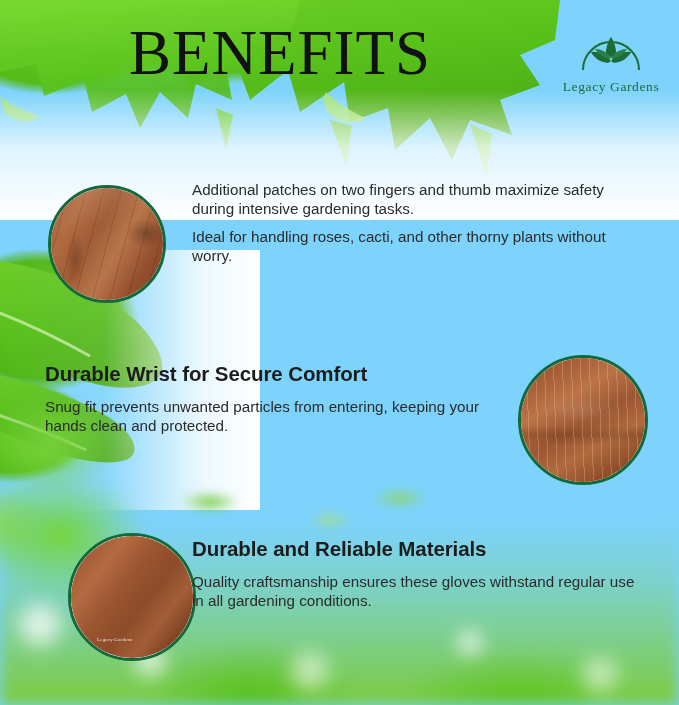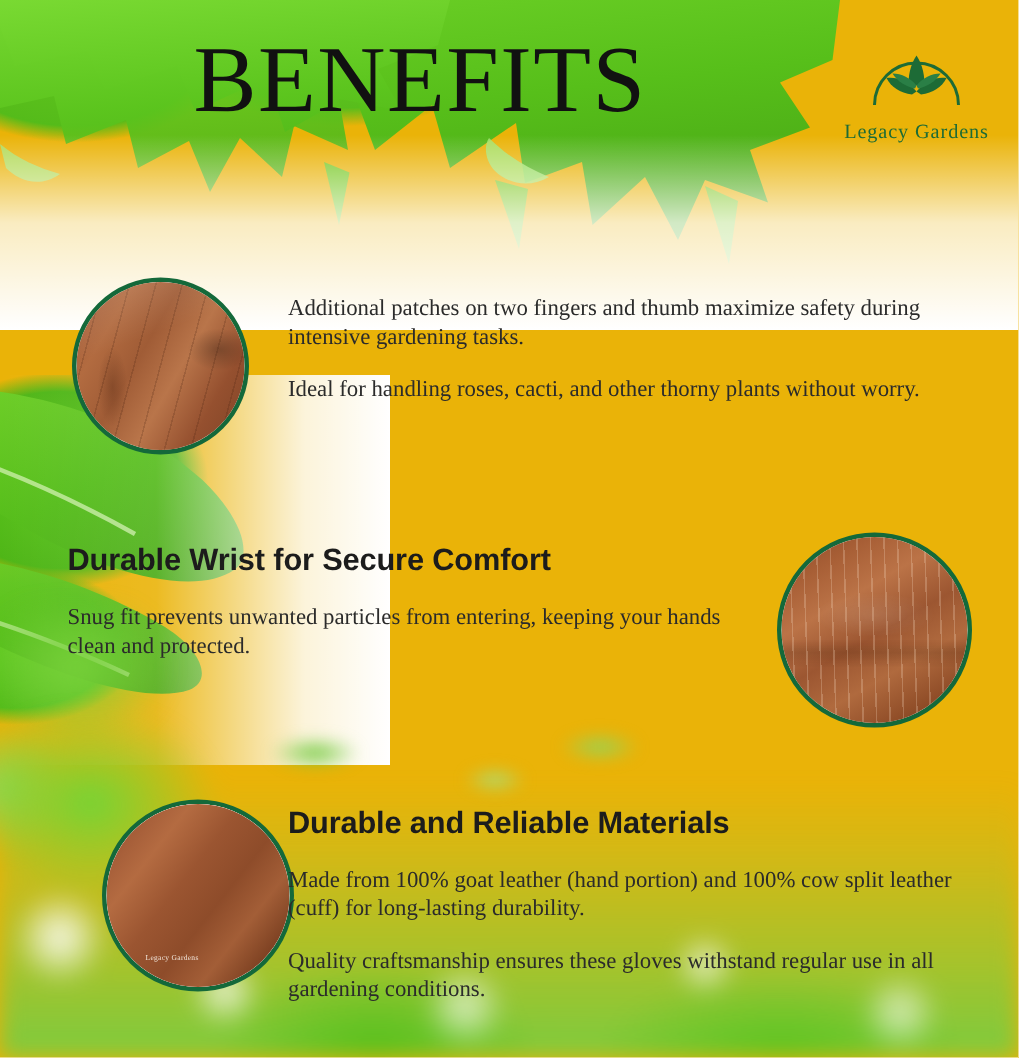--- a/index.html
+++ b/index.html
@@ -5,21 +5,21 @@
   html, body {
     margin: 0;
     padding: 0;
     background: #ffffff;
   }
   #page {
     position: relative;
     width: 679px;
     height: 705px;
     overflow: hidden;
-    background: #eab308;
+    background: #7dd3fc;
     font-family: "Liberation Sans", sans-serif;
   }
 
   
   .bg-layer { position: absolute; pointer-events: none; }
 
   
   .leaf-top {
     top: -60px; left: -70px;
     width: 500px; height: 230px;
@@ -136,25 +136,25 @@
   .ftext { position: absolute; }
   .fhead {
     font-family: "Liberation Sans", sans-serif;
     font-weight: bold;
     font-size: 20.5px;
     color: #1c1c1c;
     margin: 0 0 11px 0;
     letter-spacing: -0.1px;
   }
   .fpara {
-    font-family: Liberation Serif, serif;
+    font-family: Liberation Sans, sans-serif;
     font-size: 15.2px;
     line-height: 19px;
     color: #2b2b2b;
-    margin: 16px 0 9px 0;
+    margin: 0 0 9px 0;
   }
   .fpara:last-child { margin-bottom: 0; }
 
   
   #feature-1 { top: 180px; left: 0; width: 679px; }
   #circle-1 { top: 5px; left: 48px; width: 118px; height: 118px; }
   #text-1 { top: 0px; left: 192px; width: 450px; }
 
   
   #feature-2 { top: 355px; left: 0; width: 679px; }
@@ -295,18 +295,17 @@
     </div>
   </div>
 
   <div class="feature" id="feature-3">
     <div class="circle" id="circle-3">
       <div class="photo glove-c"></div>
       <span class="caption-logo" style="left:26px; bottom:16px;">Legacy Gardens</span>
     </div>
     <div class="ftext" id="text-3">
       <h2 class="fhead">Durable and Reliable Materials</h2>
-      <p class="fpara">Made from 100% goat leather (hand portion) and 100% cow split leather (cuff) for long-lasting durability.</p>
       <p class="fpara">Quality craftsmanship ensures these gloves withstand regular use in all gardening conditions.</p>
     </div>
   </div>
 
 </div>
 
 </body></html>

